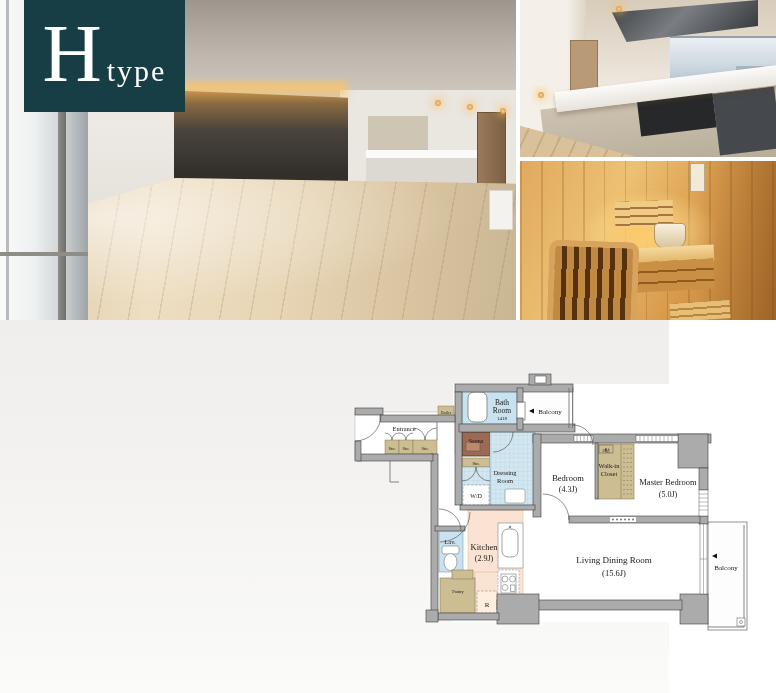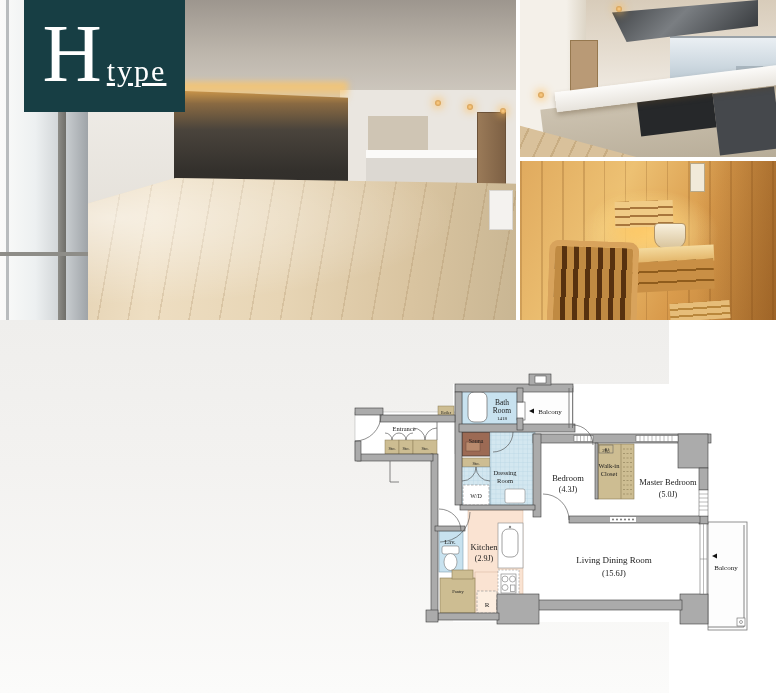--- a/index.html
+++ b/index.html
@@ -43,21 +43,21 @@
     background:radial-gradient(ellipse at 22% 28%,rgba(255,255,255,.55),rgba(255,255,255,0) 60%);
     clip-path:polygon(0 36%,34% 0,100% 4%,100% 100%,0 100%);}
   .lv-appliance{left:489px;top:190px;width:22px;height:38px;background:#f4f2ef;border:1px solid #d8d5d0;}
   .dl{width:6px;height:6px;border-radius:50%;
     background:radial-gradient(#ffd089,#c58a3a);box-shadow:0 0 8px 2px rgba(255,190,90,.8);}
 
   
   .badge{position:absolute;left:24px;top:0;width:161px;height:112px;background:#173e44;
     color:#fff;text-align:center;line-height:108px;white-space:nowrap;}
   .badge-h{font-size:82px;font-family:"Liberation Serif",serif;}
-  .badge-type{font-size:30px;letter-spacing:2px;margin-left:5px;font-family:"Liberation Serif",serif;text-decoration:underline;}
+  .badge-type{font-size:30px;letter-spacing:2px;margin-left:5px;font-family:"Liberation Serif",serif;}
 
   
   .k-base{left:0;top:0;width:256px;height:157px;
     background:linear-gradient(180deg,#d8ccba 0%,#eee8df 55%);}
   .k-leftwall{left:0;top:0;width:66px;height:157px;
     background:linear-gradient(90deg,#f4f0e9 70%,#ddd5c6 100%);}
   .k-door{left:50px;top:40px;width:26px;height:64px;background:#b99a76;border:1px solid #96784f;}
   .k-window{left:150px;top:36px;width:106px;height:50px;
     background:linear-gradient(180deg,#eaeff3 0%,#cdd8e0 55%,#b2c0ca 100%);border-top:2px solid #9aa2a8;}
   .k-bldg{left:216px;top:66px;width:40px;height:20px;background:#a9b6bf;}

